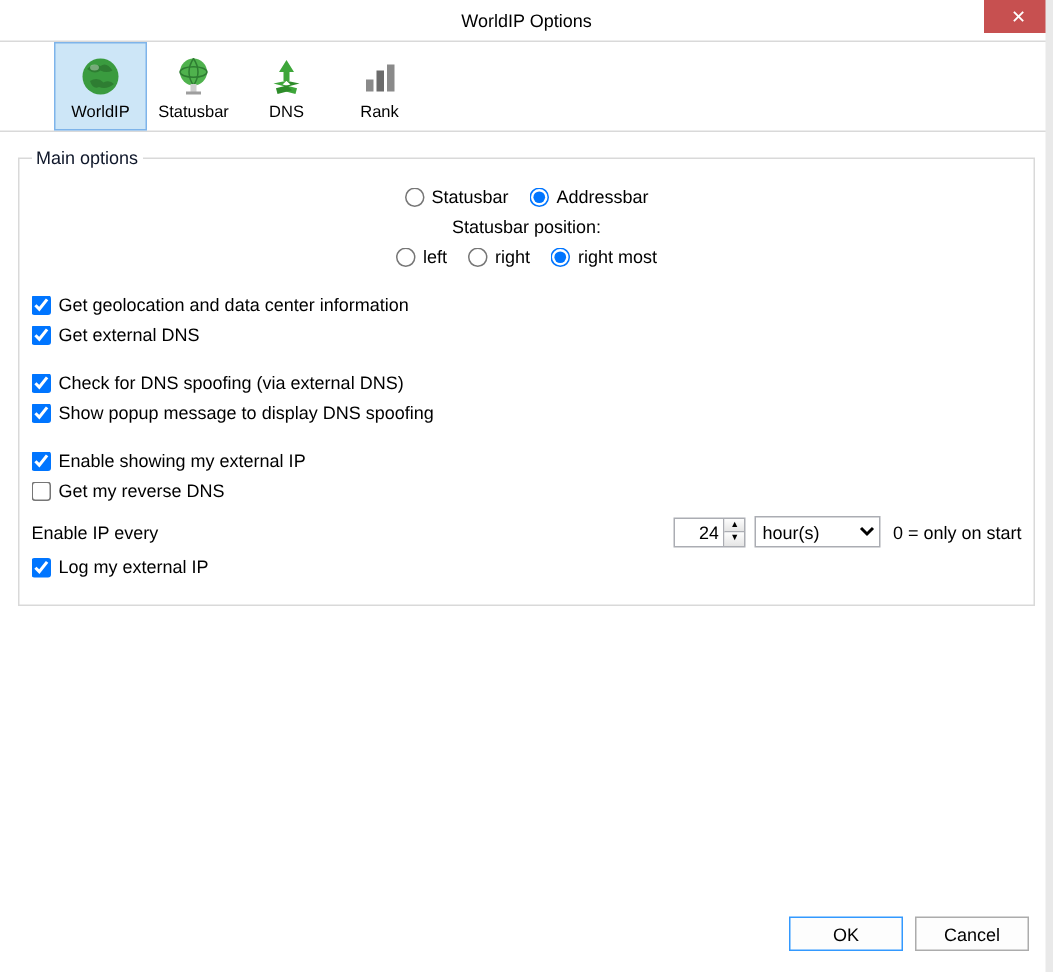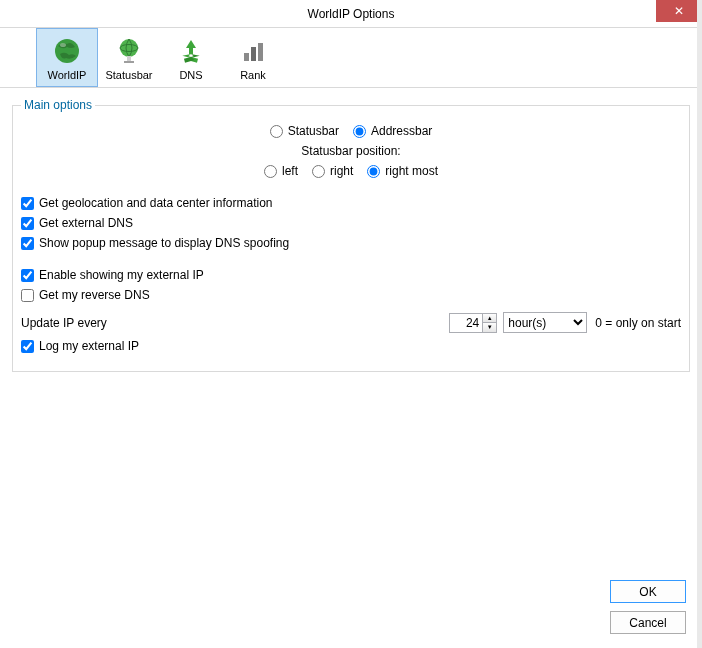--- a/index.html
+++ b/index.html
@@ -64,21 +64,21 @@
     padding: 10px 12px 0 12px;
   }
   fieldset {
     border: 1px solid #d9d9d9;
     margin: 0 0 10px 0;
     padding: 10px 8px 12px 8px;
   }
   legend {
     font-size: 12px;
     padding: 0 3px;
-    color: #0369a1;
+    color: #0f172a;
   }
 
   .radio-row {
     display: flex;
     justify-content: center;
     align-items: center;
     gap: 14px;
     margin: 2px 0 6px;
   }
   .radio-row label, .check-row label {
@@ -144,21 +144,21 @@
     height: 22px; width: 268px;
     font-family: inherit; font-size: 12px;
     border: 1px solid #abadb3;
     background: #fff;
     margin-top: 0;
   }
 
   .footer {
     position: absolute;
     bottom: 14px; right: 16px;
-    display: flex; gap: 8px; flex-direction: column;
+    display: flex; gap: 8px;
   }
   .btn {
     min-width: 76px;
     height: 23px;
     border: 1px solid #acacac;
     background: #fdfdfd;
     font-family: inherit; font-size: 12px;
     cursor: pointer;
     padding: 0 10px;
   }
@@ -263,20 +263,26 @@
         <span>Get geolocation and data center information</span>
       </label>
     </div>
     <div class="check-row">
       <label>
         <input type="checkbox" checked="" style="">
         <span>Get external DNS</span>
       </label>
     </div>
 
+    <div class="check-row gap-above">
+      <label>
+        <input type="checkbox" checked="" style="">
+        <span>Check for DNS spoofing (via external DNS)</span>
+      </label>
+    </div>
     <div class="check-row">
       <label>
         <input type="checkbox" checked="" style="">
         <span>Show popup message to display DNS spoofing</span>
       </label>
     </div>
 
     <div class="check-row gap-above">
       <label>
         <input type="checkbox" checked="" style="">
@@ -284,21 +290,21 @@
       </label>
     </div>
     <div class="check-row">
       <label>
         <input type="checkbox" style="">
         <span>Get my reverse DNS</span>
       </label>
     </div>
 
     <div class="update-row">
-      <span class="lbl">Update IP every</span>
+      <span class="lbl">Enable IP every</span>
       <span class="spacer"></span>
       <div class="spin-wrap">
         <input class="spin-input" value="24" style="">
         <div class="spin-btns">
           <div>▲</div>
           <div>▼</div>
         </div>
       </div>
       <select class="unit-select">
         <option>hour(s)</option>

